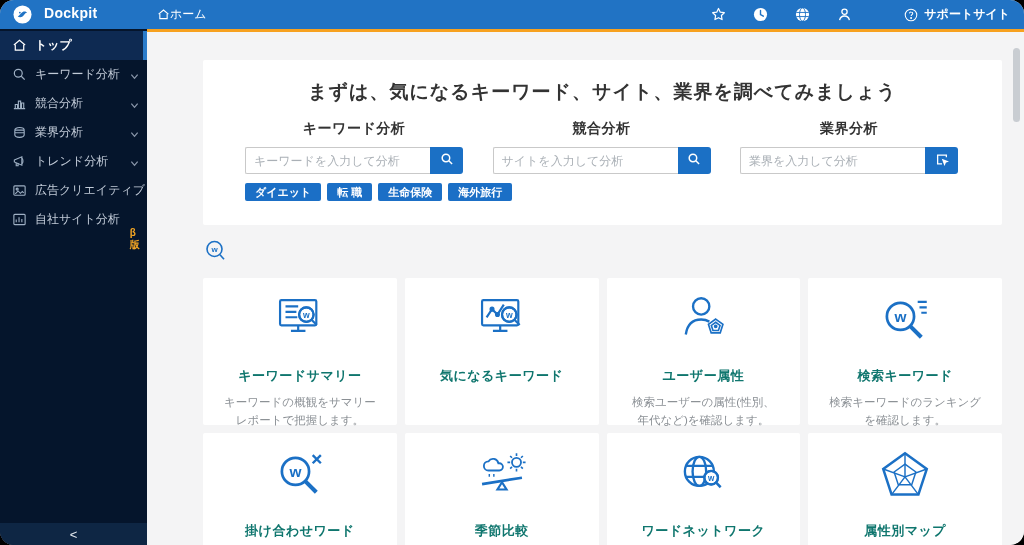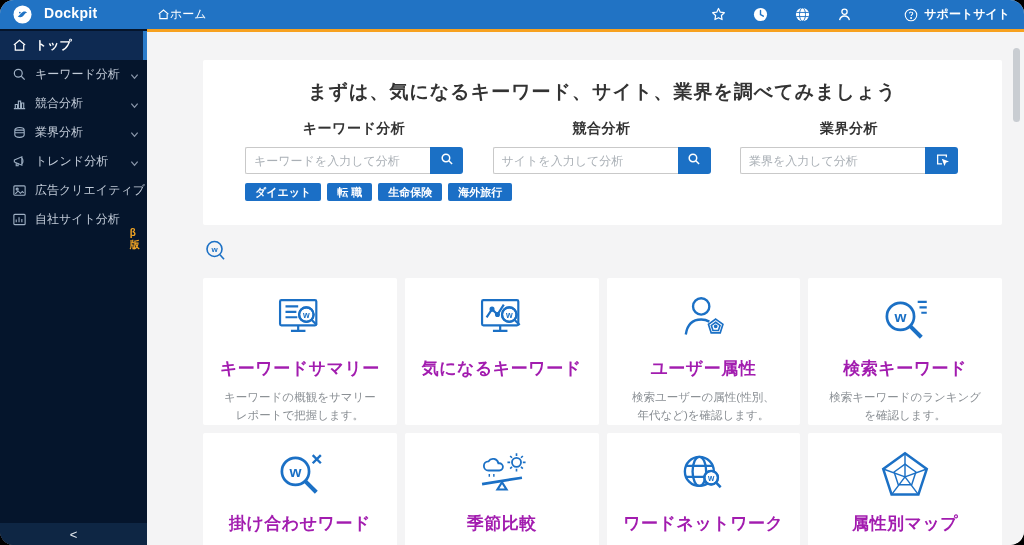--- a/index.html
+++ b/index.html
@@ -50,21 +50,21 @@
 
   .section-head{ display:flex; align-items:flex-start; gap:9px; margin:13px 22px 0 17px; }
   .section-icon{ width:24px; height:24px; color:#1b70c5; margin-top:1px; }
   .section-title{ font-size:14px; font-weight:bold; color:#333; }
   .section-desc{ font-size:11.5px; color:#7d8287; margin-top:4px; }
 
   .cards-grid{ display:grid; grid-template-columns:repeat(4,1fr); gap:8px; margin:15px 22px 0 16px; }
   .card{ background:#fff; border-radius:2px; height:147px; text-align:center; padding-top:13px; cursor:pointer; }
   .card-icon{ height:58px; display:flex; align-items:center; justify-content:center; color:#1b70c5; }
   .card-icon svg{ width:58px; height:58px; }
-  .card-title{ font-size:17px; font-weight:bold; color:#a21caf; margin-top:8px; letter-spacing:.5px; }
+  .card-title{ font-size:13px; font-weight:bold; color:#0f766e; margin-top:18px; letter-spacing:.5px; }
   .card-desc{ font-size:11.5px; color:#8a8f94; line-height:1.6; margin:8px 20px 0; }
 
   .scroll-thumb{ position:absolute; right:4px; top:48px; width:7px; height:74px; border-radius:4px; background:#c9cdd2; z-index:6; cursor:pointer; }
 </style>
 </head>
 <body>
 
 <div class="app">
 
   <div class="topbar">

